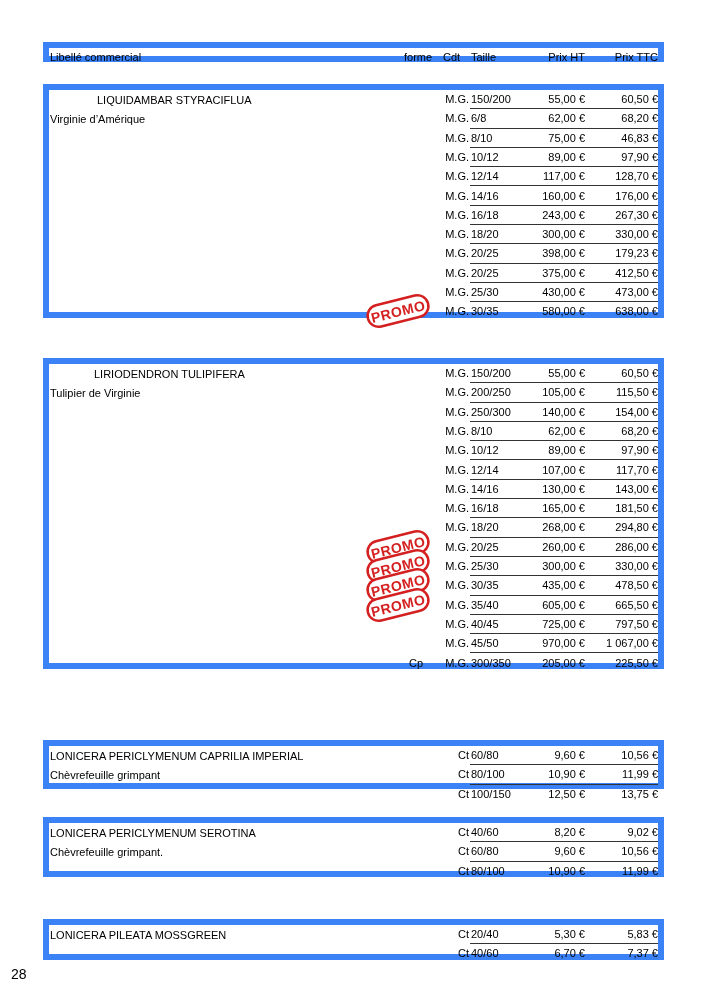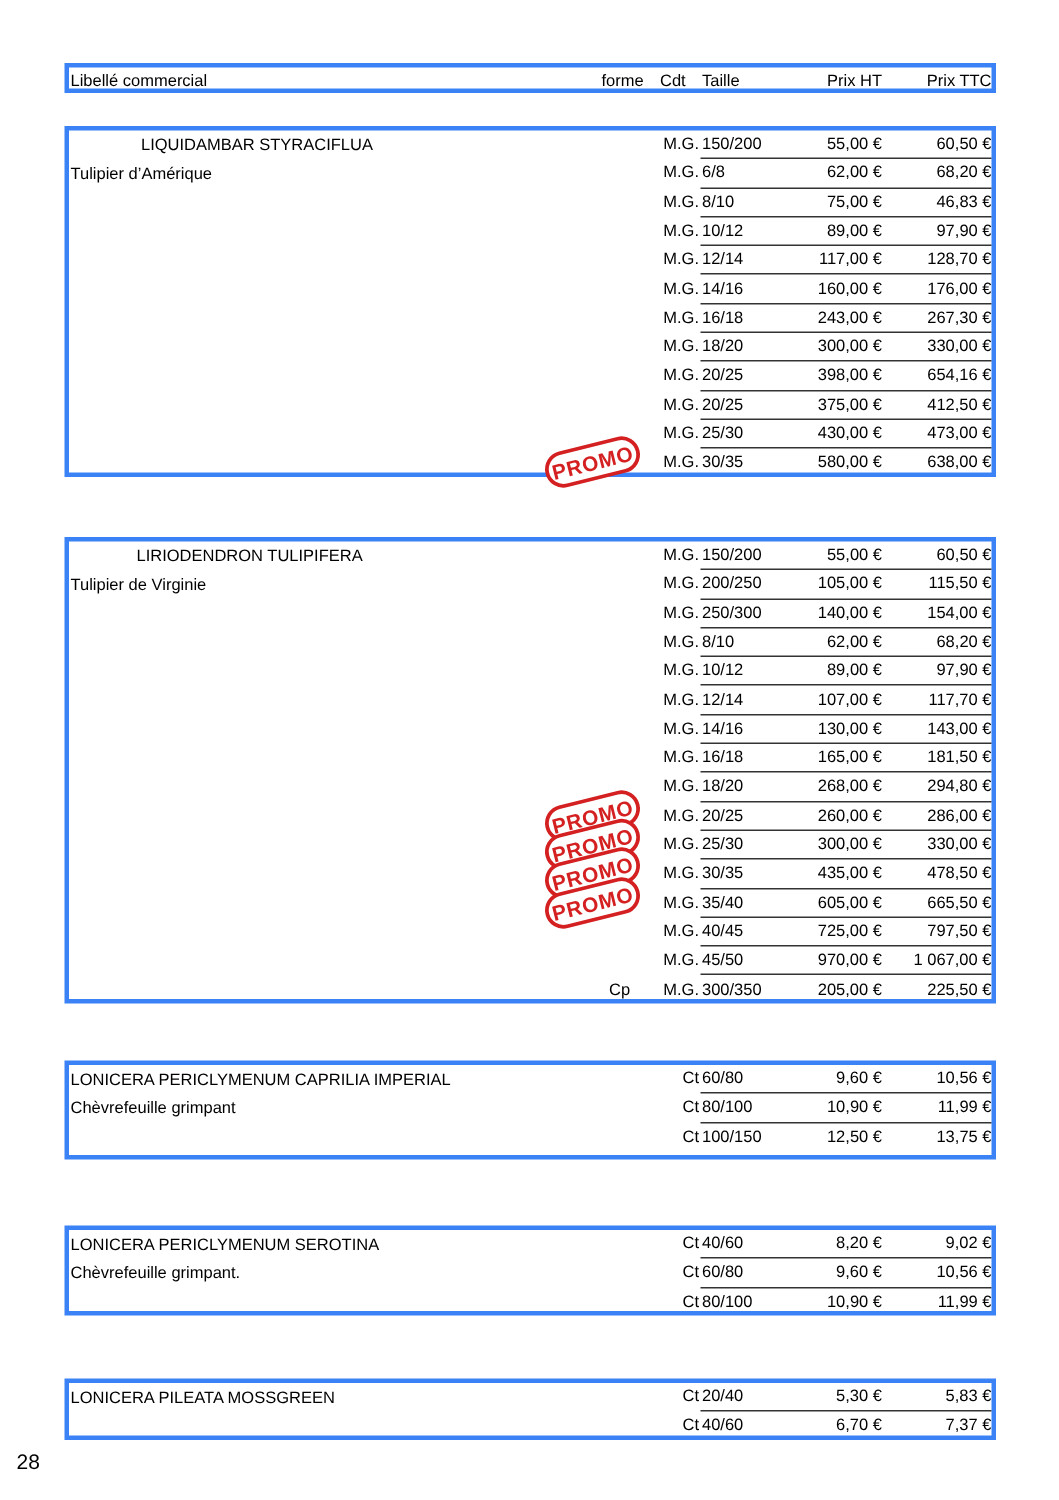--- a/index.html
+++ b/index.html
@@ -1,17 +1,17 @@
 <!DOCTYPE html>
 <html><head>
 <meta charset="utf-8">
 <style>
   html, body { margin:0; padding:0; background:#ffffff; }
   body { width:706px; height:1000px; position:relative; font-family:"Liberation Sans", sans-serif; color:#000; overflow:hidden; }
-  .box { position:absolute; left:43px; width:621px; border:3px solid #3b82f6; box-sizing:border-box; }
+  .box { position:absolute; left:43px; width:621px; border:6px solid #3b82f6; box-sizing:border-box; }
   .hdr { top:42px; height:20px; font-size:11px; }
   .hdr span { position:absolute; top:3px; white-space:nowrap; }
   .block .row { position:absolute; left:0; width:100%; height:19.3px; font-size:11px; }
   .row span { position:absolute; top:3px; white-space:nowrap; }
   .c-form { right:225px; text-align:right; }
   .c-cdt { left:378px; width:42px; text-align:right; }
   .c-size { left:422px; }
   .c-ht { right:73px; text-align:right; }
   .c-ttc { right:0; text-align:left; }
   .uline { position:absolute; left:421px; right:0; bottom:0; height:0; border-bottom:1.5px solid #333; }
@@ -27,21 +27,21 @@
   <span style="left:355px">forme</span>
   <span style="left:394px">Cdt</span>
   <span style="left:422px">Taille</span>
   <span style="right:73px">Prix HT</span>
   <span style="right:0">Prix TTC</span>
 </div>
 
 <div id="blocks">
     <div class="box block" style="top: 84px; height: 233.6px;">
       <div class="name" style="top: 4px; padding-left: 47px;">LIQUIDAMBAR STYRACIFLUA</div>
-      <div class="name" style="top: 23.3px;">Tulipier d’Amérique</div>
+      <div class="name" style="top: 23.3px;">Virginie d’Amérique</div>
       <div class="row" style="top: 0px;">
         <span class="c-form" style="left: 360px; right: auto;"></span>
         <span class="c-cdt">M.G.</span>
         <span class="c-size">150/200</span>
         <span class="c-ht">55,00 €</span>
         <span class="c-ttc">60,50 €</span>
         <div class="uline"></div>
       </div>
       <div class="row" style="top: 19.3px;">
         <span class="c-form" style="left: 360px; right: auto;"></span>
@@ -97,21 +97,21 @@
         <span class="c-size">18/20</span>
         <span class="c-ht">300,00 €</span>
         <span class="c-ttc">330,00 €</span>
         <div class="uline"></div>
       </div>
       <div class="row" style="top: 154.4px;">
         <span class="c-form" style="left: 360px; right: auto;"></span>
         <span class="c-cdt">M.G.</span>
         <span class="c-size">20/25</span>
         <span class="c-ht">398,00 €</span>
-        <span class="c-ttc">654,16 €</span>
+        <span class="c-ttc">179,23 €</span>
         <div class="uline"></div>
       </div>
       <div class="row" style="top: 173.7px;">
         <span class="c-form" style="left: 360px; right: auto;"></span>
         <span class="c-cdt">M.G.</span>
         <span class="c-size">20/25</span>
         <span class="c-ht">375,00 €</span>
         <span class="c-ttc">412,50 €</span>
         <div class="uline"></div>
       </div>
@@ -275,21 +275,21 @@
         <div class="uline"></div>
       </div>
       <div class="row" style="top: 289.5px;">
         <span class="c-form" style="left: 360px; right: auto;">Cp</span>
         <span class="c-cdt">M.G.</span>
         <span class="c-size">300/350</span>
         <span class="c-ht">205,00 €</span>
         <span class="c-ttc">225,50 €</span>
       </div>
     </div>
-    <div class="box block" style="top: 707px; height: 66px;">
+    <div class="box block" style="top: 740px; height: 49px;">
       <div class="name" style="top: 4px;">LONICERA PERICLYMENUM CAPRILIA IMPERIAL</div>
       <div class="name" style="top: 23.3px;">Chèvrefeuille grimpant</div>
       <div class="row" style="top: 0px;">
         <span class="c-form" style="left: 360px; right: auto;"></span>
         <span class="c-cdt">Ct</span>
         <span class="c-size">60/80</span>
         <span class="c-ht">9,60 €</span>
         <span class="c-ttc">10,56 €</span>
         <div class="uline"></div>
       </div>

